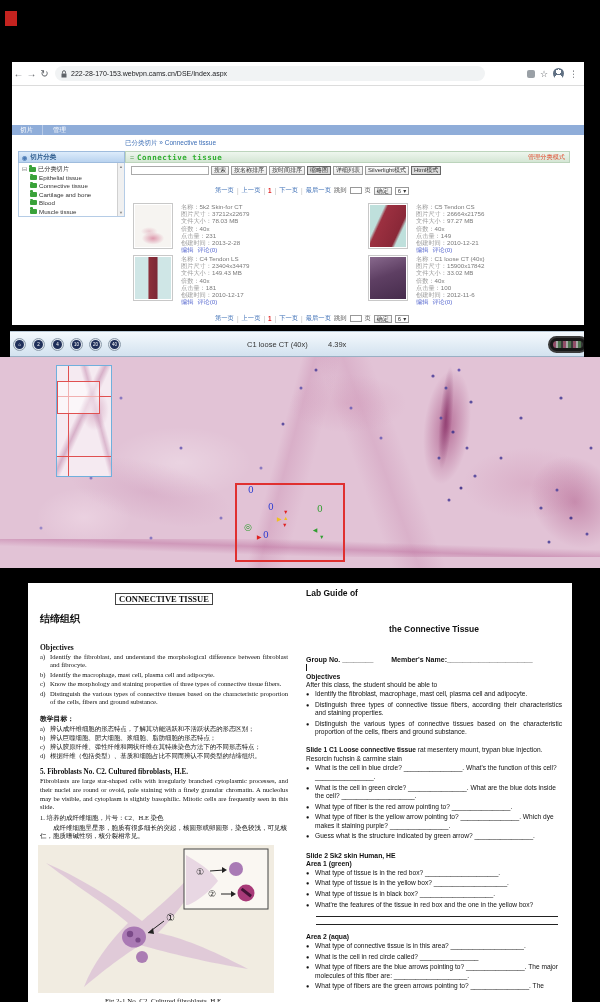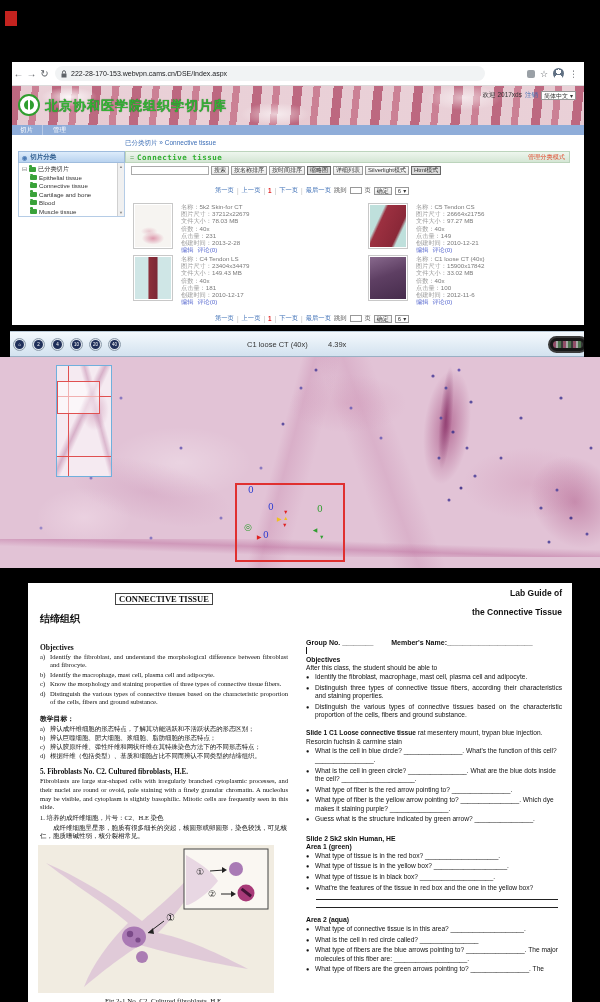--- a/index.html
+++ b/index.html
@@ -212,22 +212,22 @@
   .obj-item .k{width:10px;flex:0 0 auto;}
   .lp-cnh{font-size:6.8px;font-weight:bold;margin-top:7px;}
   .obj-item.cn{font-size:6.4px;}
   .lp-sec{font-size:7.2px;font-weight:bold;margin-top:8px;}
   .lp-para{font-size:6.6px;line-height:1.3;text-align:justify;margin-top:1px;}
   .lp-cnsec{font-size:6.5px;margin-top:2px;}
   .lp-cnpara{font-size:6.5px;line-height:1.35;margin-top:1px;text-indent:13px;}
   .figure{margin-top:4px;margin-left:-2px;width:236px;height:148px;}
   .fig-caption{font-size:7px;margin-top:4px;text-align:center;}
 
-  .rp-title{text-align:right;font-size:8.5px;font-weight:bold;margin-top:2px;}
-  .rp-title2{text-align:right;font-size:8.5px;font-weight:bold;margin-top:9px;}
+  .rp-title{text-align:left;font-size:8.5px;font-weight:bold;margin-top:2px;}
+  .rp-title2{text-align:center;font-size:8.5px;font-weight:bold;margin-top:26px;}
   .rp-group{font-size:7px;font-weight:bold;margin-top:22px;}
   .cursor-bar{width:1px;height:7px;background:#111;margin-top:1px;}
   .rp-h{font-size:6.8px;font-weight:bold;margin-top:2px;}
   .rp-intro{font-size:6.6px;margin-top:1px;}
   .q{display:flex;font-size:6.6px;line-height:1.3;margin-top:2px;}
   .q .bt{width:9px;flex:0 0 auto;font-size:5.5px;padding-top:1px;}
   .q.obj{text-align:justify;}
   .rp-slideh{font-size:6.6px;margin-top:9px;line-height:1.3;}
   .rp-slideh .b{font-weight:bold;}
   .rp-sub{font-size:6.6px;margin-top:1px;}
@@ -255,32 +255,20 @@
         <span class="url">222-28-170-153.webvpn.cams.cn/DSE/Index.aspx</span>
       </div>
       <div class="chrome-right">
         <span class="ext-icon"></span>
         <span class="star">☆</span>
         <span class="avatar"></span>
         <span class="dots">⋮</span>
       </div>
     </div>
 
-    <div class="banner">
-      <div class="logo"></div>
-      <div class="site-title">北京协和医学院组织学切片库</div>
-      <div class="user-area">
-        <span>欢迎 2017xds</span>
-        <a href="#">注销</a>
-        <span class="lang-select">
-          <span>简体中文</span>
-          <span>▾</span>
-        </span>
-      </div>
-    </div>
 
     <div class="navbar">
       <span class="tab">切片</span>
       <span class="tab">管理</span>
     </div>
 
     <div class="breadcrumb">
       <a href="#">已分类切片</a>
       <span>»</span>
       <a href="#">Connective tissue</a>

